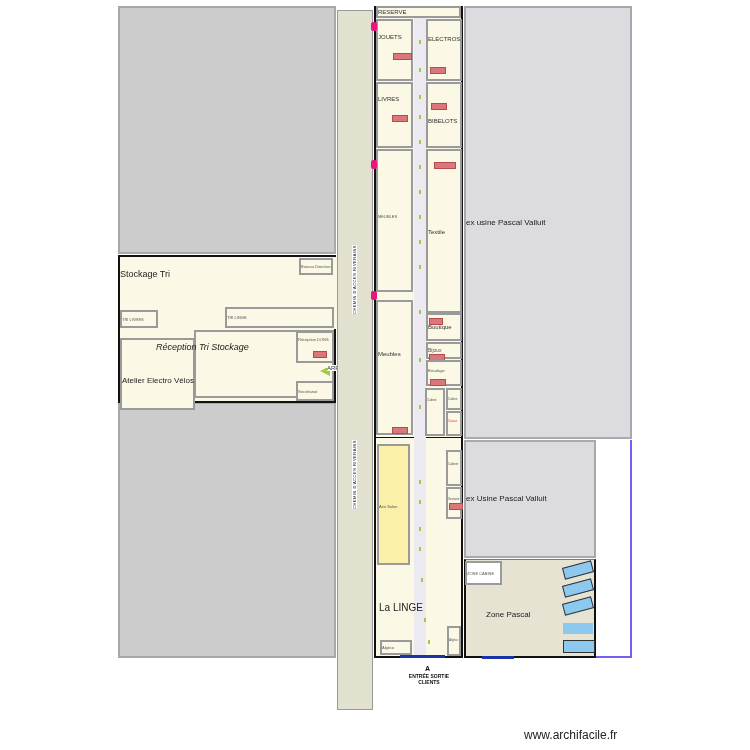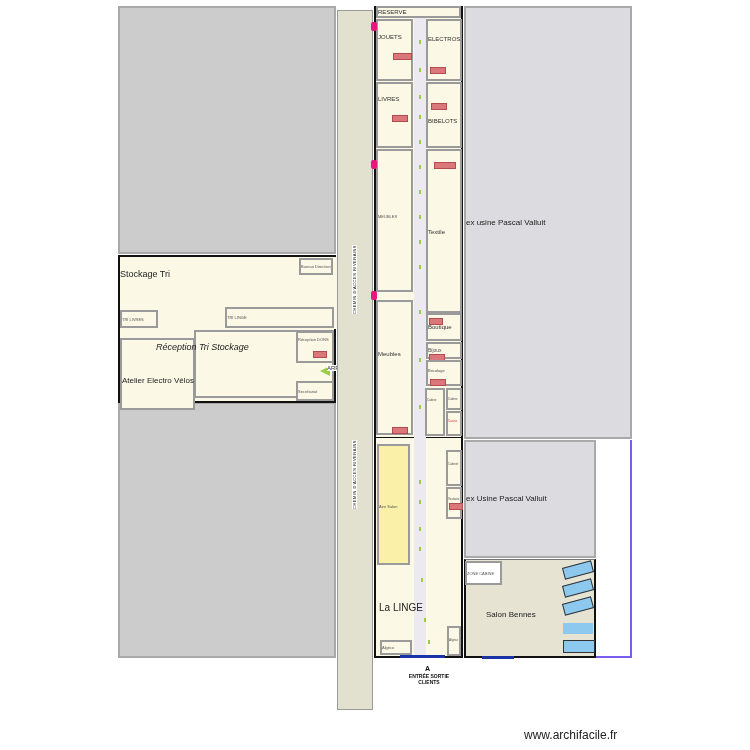--- a/index.html
+++ b/index.html
@@ -161,21 +161,21 @@
 <div class="pink" style="left:371px;top:291px;"></div>
 
 <div class="abs ext-block" style="left:464px;top:6px;width:168px;height:433px;">
   <div class="lbl" style="top:210px;font-size:8px;">ex usine Pascal Valluit</div>
 </div>
 <div class="abs ext-block" style="left:464px;top:440px;width:132px;height:118px;">
   <div class="lbl" style="top:52px;font-size:8px;">ex Usine Pascal Valluit</div>
 </div>
 <div class="abs" style="left:596px;top:440px;width:36px;height:218px;border-right:2px solid #7b5cf0;border-bottom:2px solid #7b5cf0;"></div>
 <div class="abs" style="left:464px;top:559px;width:132px;height:99px;background:#e6e3d3;border:2px solid #111;border-top:1px solid #777;">
-  <div class="abs" style="left:20px;top:50px;font-size:8px;color:#222;">Salon Bennes</div>
+  <div class="abs" style="left:20px;top:50px;font-size:8px;color:#222;">Zone Pascal</div>
 </div>
 <div class="abs room" style="left:465px;top:561px;width:37px;height:24px;background:#fff;">
   <div class="lbl small" style="top:8px;font-size:4px;">ZONE CABINE</div>
 </div>
 <div class="blue-rect" style="left:563px;top:564px;width:28px;height:10px;transform:rotate(-15deg);"></div>
 <div class="blue-rect" style="left:563px;top:582px;width:28px;height:10px;transform:rotate(-15deg);"></div>
 <div class="blue-rect" style="left:563px;top:600px;width:28px;height:10px;transform:rotate(-15deg);"></div>
 <div class="blue-rect" style="left:563px;top:623px;width:30px;height:11px;border:none;"></div>
 <div class="blue-rect" style="left:563px;top:640px;width:30px;height:11px;"></div>
 

